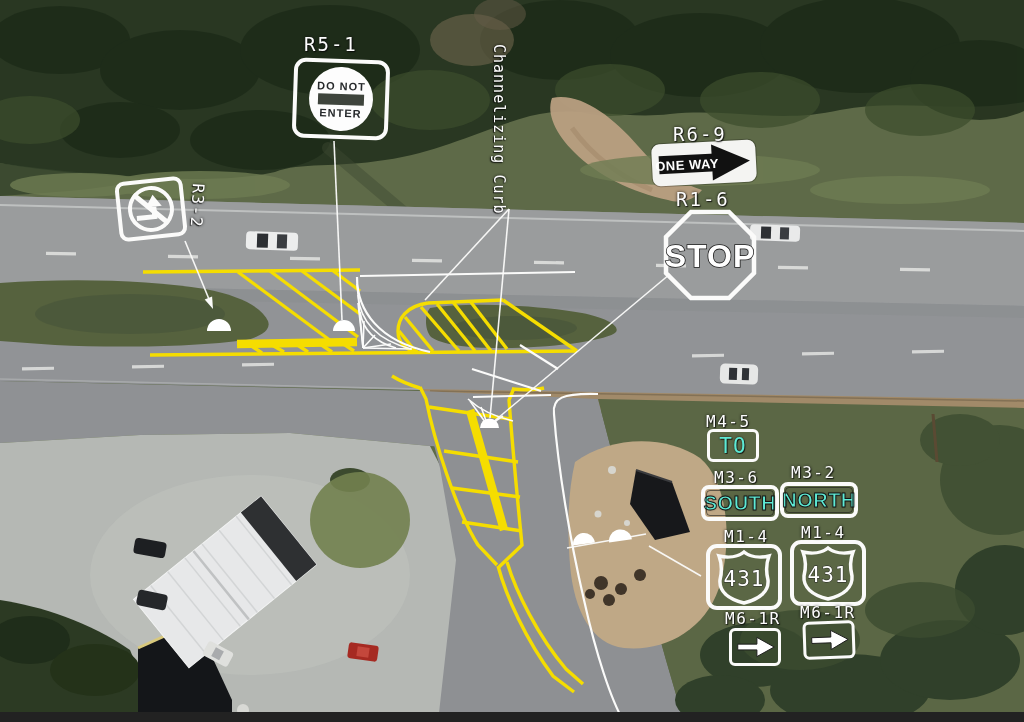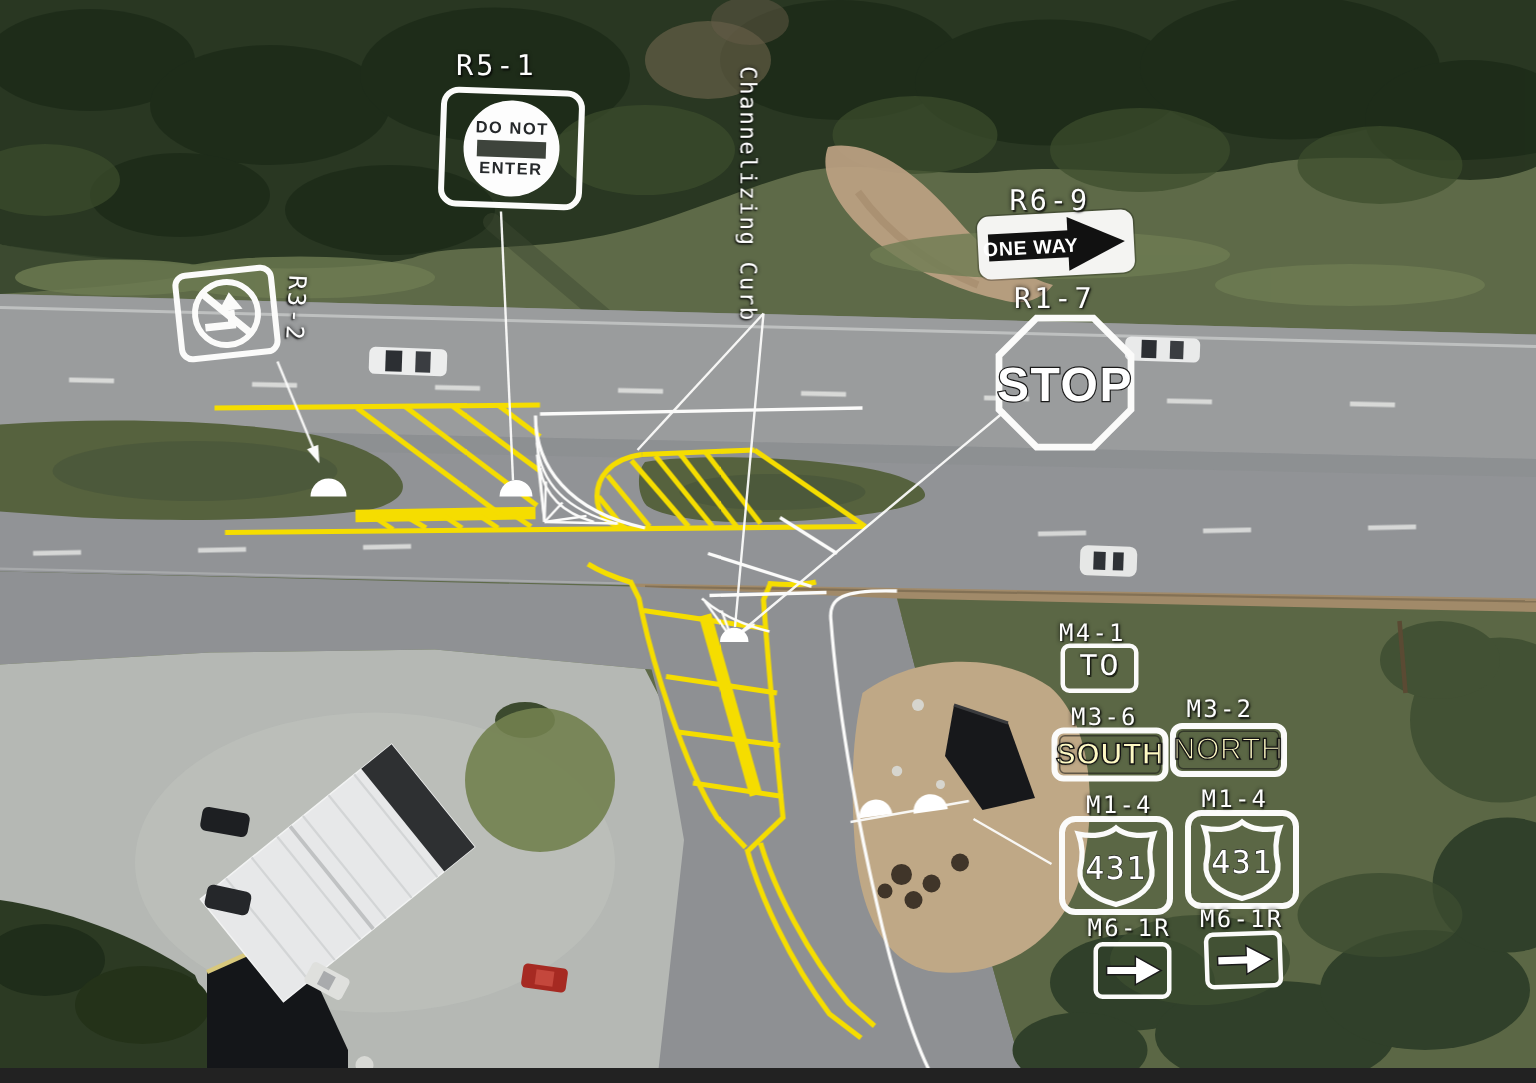--- a/index.html
+++ b/index.html
@@ -13,22 +13,22 @@
   .wlf{stroke:#fbfbfa;stroke-width:1.6;fill:none;}
   .ldr{stroke:#fbfbfa;stroke-width:1.6;fill:none;opacity:.95;}
   .callout{position:absolute;color:#fdfdfd;font-size:19px;letter-spacing:2px;white-space:nowrap;
            text-shadow:0 0 3px rgba(15,15,15,.95),1px 1px 1px rgba(0,0,0,.7);z-index:5;}
   .callout.small{font-size:16px;letter-spacing:1.5px;}
   .vert{transform-origin:0 0;transform:rotate(90deg);}
   .vert93{transform-origin:0 0;transform:rotate(93deg);}
   .signbox{position:absolute;box-sizing:border-box;border:4px solid #fbfbfa;border-radius:9px;z-index:4;
            display:flex;align-items:center;justify-content:center;}
   .sans{font-family:"Liberation Sans",sans-serif;}
-  .cadtxt{color:#ffffff;text-shadow:0 0 2px rgba(10,10,10,.9),1px 1px 0 rgba(0,0,0,.6);font-family:Liberation Mono, monospace;}
-  .outltxt{color:#fef9c3;-webkit-text-stroke:.9px #141414;
+  .cadtxt{color:#5eead4;text-shadow:0 0 2px rgba(10,10,10,.9),1px 1px 0 rgba(0,0,0,.6);}
+  .outltxt{color:#5eead4;-webkit-text-stroke:.9px #141414;
            text-shadow:0 0 2px rgba(0,0,0,.65);}
   .innerline{position:absolute;inset:1px;border:1.5px solid rgba(20,20,20,.55);border-radius:4px;}
 </style>
 </head>
 <body>
 
 <div id="stage">
 
 <svg id="bg" width="1024" height="722" viewBox="0 0 1024 722">
 
@@ -267,22 +267,22 @@
     <path d="M333,331 A11,11 0 0 1 355,331 Z"></path>
     <path d="M480,428 A9.5,9.5 0 0 1 499,428 Z"></path>
     <path d="M573,544 A11,11 0 0 1 595,544 Z" transform="rotate(-8 584 544)"></path>
     <path d="M609,541 A11.5,11.5 0 0 1 632,541 Z" transform="rotate(-8 620 541)"></path>
   </g>
 </svg>
 
 <div class="callout" style="left:304px;top:33px">R5-1</div>
 <div class="callout small vert93" style="left:208px;top:184px">R3-2</div>
 <div class="callout" style="left:673px;top:123px">R6-9</div>
-<div class="callout" style="left:676px;top:188px">R1-7</div>
-<div class="callout small" style="left:706px;top:412px">M4-1</div>
+<div class="callout" style="left:676px;top:188px">R1-6</div>
+<div class="callout small" style="left:706px;top:412px">M4-5</div>
 <div class="callout small" style="left:714px;top:468px">M3-6</div>
 <div class="callout small" style="left:791px;top:463px">M3-2</div>
 <div class="callout small" style="left:724px;top:527px">M1-4</div>
 <div class="callout small" style="left:801px;top:523px">M1-4</div>
 <div class="callout small" style="left:725px;top:609px">M6-1R</div>
 <div class="callout small" style="left:800px;top:603px">M6-1R</div>
 <div class="callout vert" style="left:508px;top:44px;font-size:15px;letter-spacing:1px">Channelizing Curb</div>
 
 <div class="signbox" style="left:293px;top:59px;width:96px;height:80px;transform:rotate(2deg);border-radius:12px">
   <div style="width:64px;height:64px;background:#fdfdfd;border-radius:50%;display:flex;flex-direction:column;align-items:center;justify-content:center">
@@ -318,21 +318,21 @@
   <span class="cadtxt" style="font-size:21px;letter-spacing:1px">TO</span>
 </div>
 
 <div class="signbox" style="left:701px;top:485px;width:78px;height:36px;border-radius:8px">
   <div class="innerline"></div>
   <span class="sans outltxt" style="font-size:20px;font-weight:bold;letter-spacing:.5px">SOUTH</span>
 </div>
 
 <div class="signbox" style="left:780px;top:482px;width:78px;height:36px;border-radius:8px">
   <div class="innerline"></div>
-  <span class="sans outltxt" style="font-size:20px;font-weight:normal;letter-spacing:.5px">NORTH</span>
+  <span class="sans outltxt" style="font-size:20px;font-weight:bold;letter-spacing:.5px">NORTH</span>
 </div>
 
 <div class="signbox" style="left:706px;top:544px;width:76px;height:66px;border-radius:11px">
   <svg width="66" height="56" viewBox="0 0 66 56">
     <path d="M33,3 C27,8 17,9 8,7 C11,15 11,23 9,31 C8,42 17,50 33,54 C49,50 58,42 57,31 C55,23 55,15 58,7 C49,9 39,8 33,3 Z" stroke="#fbfbfa" stroke-width="3.5" fill="none"></path>
     <text x="33" y="37" text-anchor="middle" font-family="DejaVu Sans Mono, monospace" font-size="21" fill="#fff" stroke="#222" stroke-width="0.8" paint-order="stroke" letter-spacing="1">431</text>
   </svg>
 </div>
 <div class="signbox" style="left:790px;top:540px;width:76px;height:66px;border-radius:11px">
   <svg width="66" height="56" viewBox="0 0 66 56">

